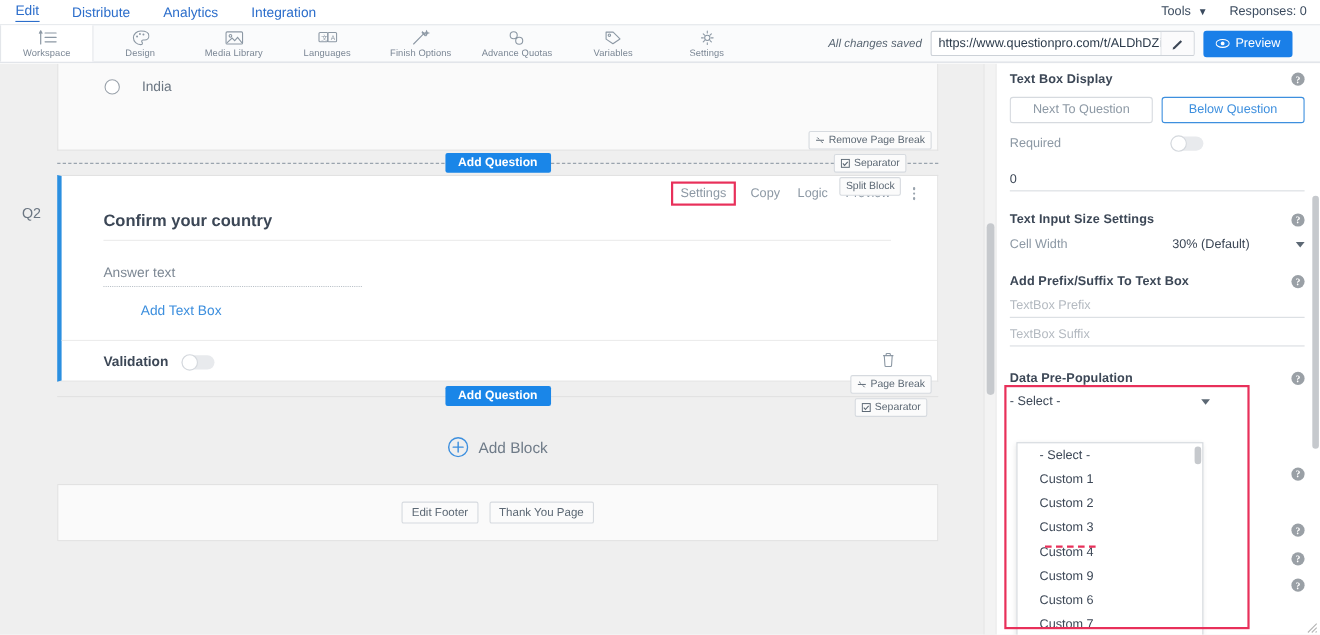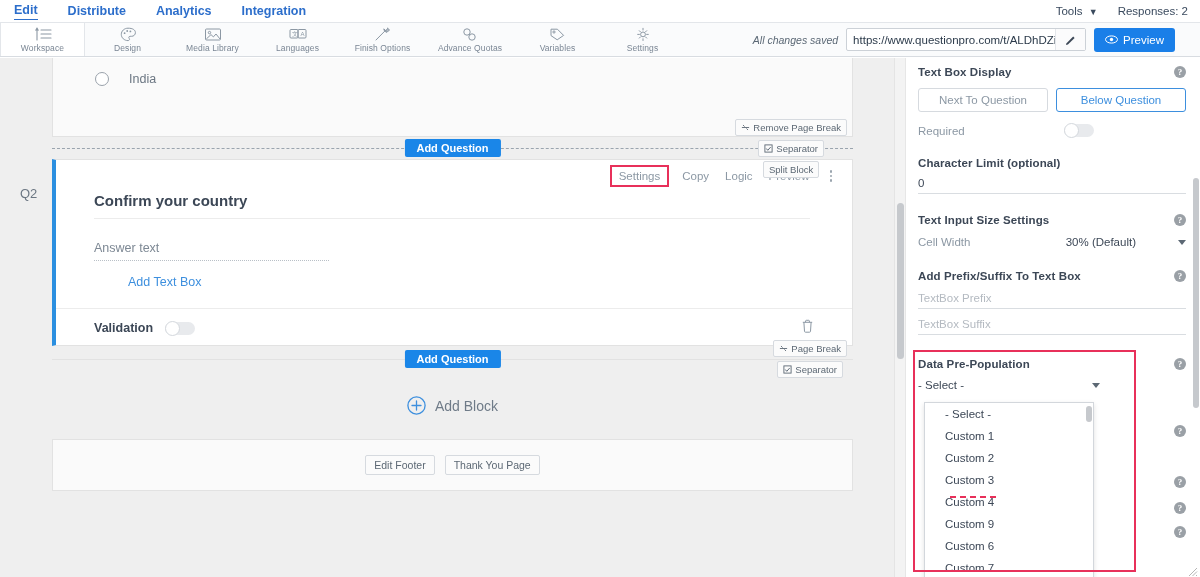--- a/index.html
+++ b/index.html
@@ -16,21 +16,21 @@
     height: 22px;
     display: flex;
     align-items: center;
     padding: 0 14px;
     background: #ffffff;
     position: relative;
   }
   .topnav-left { display: flex; align-items: center; gap: 30px; }
   .topnav-item {
     font-size: 12.5px;
-    font-weight: bold;
+    font-weight: normal;
     color: #2c6ecb;
     cursor: pointer;
     line-height: 16px;
     white-space: nowrap;
   }
   .topnav-item.active {
     color: #2c6ecb;
     border-bottom: 1.5px solid #2c6ecb;
     padding-bottom: 1px;
   }
@@ -361,21 +361,21 @@
     <div class="topnav-item active">Edit</div>
     <div class="topnav-item">Distribute</div>
     <div class="topnav-item">Analytics</div>
     <div class="topnav-item">Integration</div>
   </div>
   <div class="topnav-right">
     <div class="tn-link">
       <span>Tools</span>
       <span style="font-size:9px;margin-left:3px;">▼</span>
     </div>
-    <div class="tn-link">Responses: 2</div>
+    <div class="tn-link">Responses: 0</div>
   </div>
 </div>
 
 <div class="toolbar">
 
   <div class="tool active">
     <span class="ticon">
       <svg width="18" height="14" viewBox="0 0 18 14">
           <path d="M3 1v12M3 1l-1.2 2.2M3 1l1.2 2.2M7 3h10M7 7h10M7 11h10" stroke="#8c98a4" stroke-width="1.1" fill="none" stroke-linecap="round"></path>
         </svg>
@@ -606,21 +606,20 @@
       </div>
       <div class="kv-row">
         <span class="kv-label">Required</span>
         <span class="toggle" style="margin-right:92px">
             <span class="knob"></span>
           </span>
       </div>
     </div>
 
     <div class="sb-section" style="margin-top:20px">
-      <div class="sb-title">Character Limit (optional)</div>
       <div class="under-input">0</div>
     </div>
 
     <div class="sb-section" style="margin-top:20px">
       <div class="sb-title">Text Input Size Settings</div>
       <div class="help">?</div>
       <div class="select-row">
         <span class="kv-label">Cell Width</span>
         <span style="display:flex;align-items:center;gap:42px;">
           <span class="select-val">30% (Default)</span>

